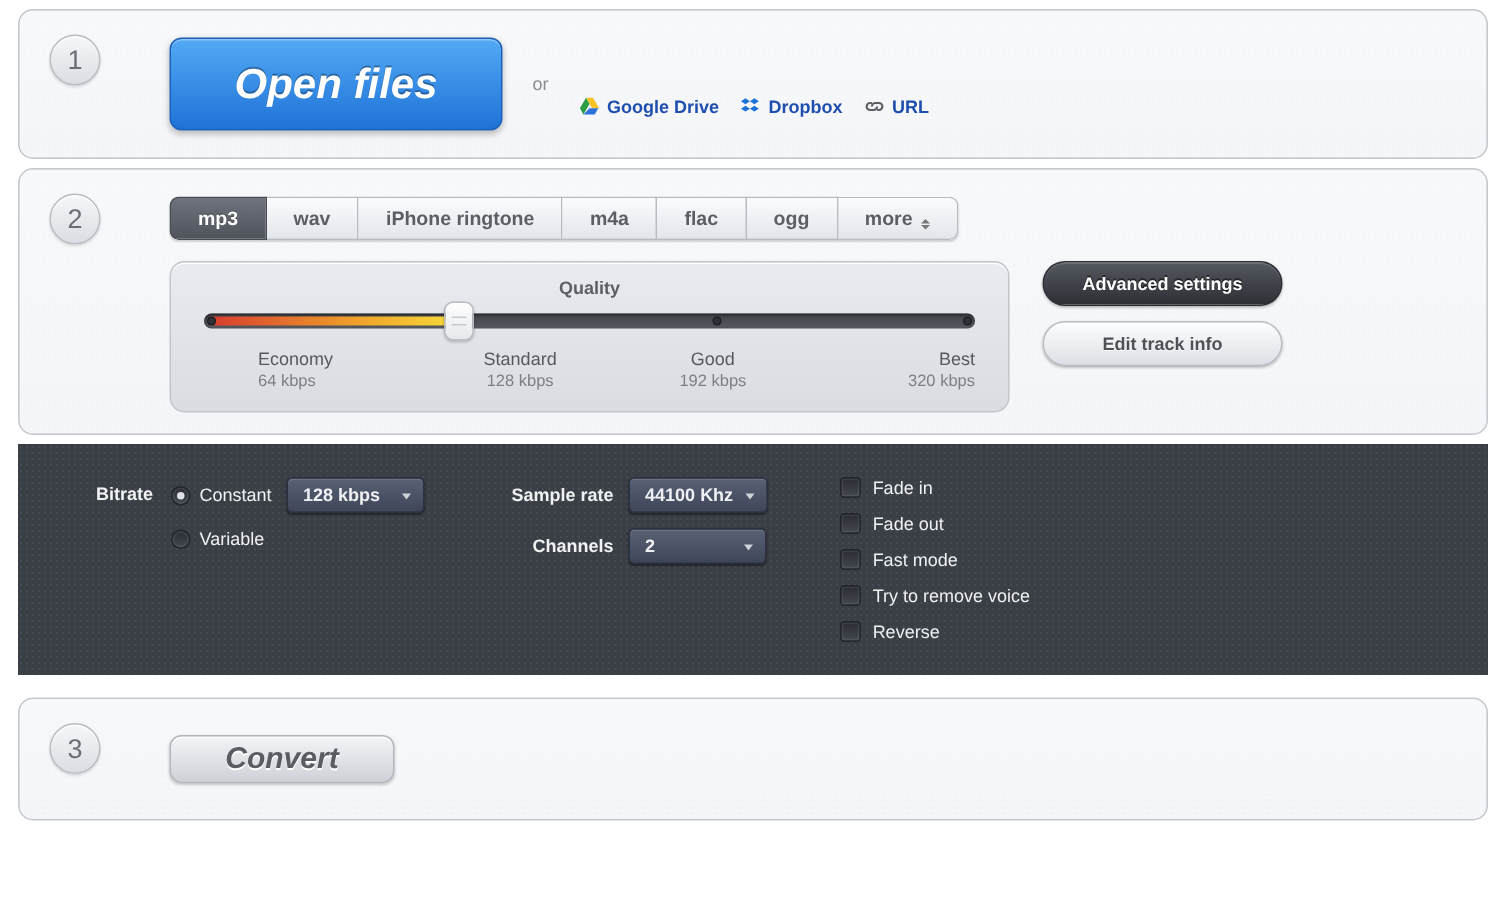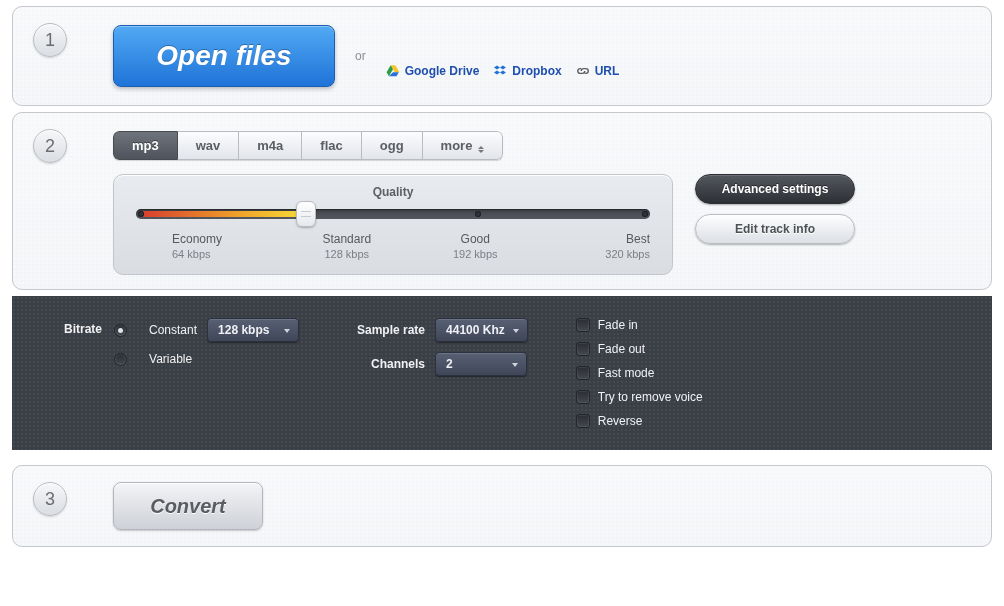--- a/index.html
+++ b/index.html
@@ -135,21 +135,21 @@
   background: #3a3e45;
   background-image: radial-gradient(#454951 1px, #3a3e45 1px);
   background-size: 4px 4px;
   border-radius: 0;
   padding: 22px 40px 22px 52px;
   display:flex; gap:48px; color:#f0f1f3; font-size:12px;
 }
 .col { display:flex; gap:12px; align-items:flex-start; }
 .lbl { font-weight:700; padding-top:4px; white-space:nowrap; }
 .stack { display:flex; flex-direction:column; gap:10px; }
-.radio-row { display:flex; align-items:center; gap:22px; cursor:pointer; }
+.radio-row { display:flex; align-items:center; gap:6px; cursor:pointer; }
 .radio {
   width:13px;height:13px;border-radius:50%;
   background: linear-gradient(#2a2d33,#44484f);
   border:1px solid #22252a;
   box-shadow: inset 0 0 0 1px rgba(255,255,255,.1);
   display:flex;align-items:center;justify-content:center;
 }
 .radio.checked::after{content:"";width:5px;height:5px;border-radius:50%;background:#dfe2e7}
 .select {
   height:24px; min-width:92px; padding:0 22px 0 10px;
@@ -171,21 +171,21 @@
 .check{
   width:14px;height:14px;border-radius:3px;
   background:linear-gradient(#2a2d33,#44484f);
   border:1px solid #22252a;
   box-shadow: inset 0 0 0 1px rgba(255,255,255,.08);
 }
 
 
 #step3 { height: 82px; display:flex; align-items:center; padding-left:100px; }
 .convert-btn{
-  width: 150px; height: 48px;
+  width: 150px; height: 32px;
   background:linear-gradient(#f3f4f7,#ced1d7);
   border:1px solid #b2b5bb;
   border-radius:8px;
   box-shadow: inset 0 1px 0 #fff, 0 1px 2px rgba(0,0,0,.2);
   color:#595c61; font-size:20px; font-weight:700; font-style:italic;
   display:flex;align-items:center;justify-content:center;
   text-shadow:0 1px 0 #fff;
   cursor:pointer;
 }
 </style>
@@ -219,20 +219,21 @@
     </span>
   </div>
 </div>
 
 <div class="panel dotted" id="step2">
   <div class="step-badge">2</div>
 
   <div class="format-bar">
     <div class="fmt active">mp3</div>
     <div class="fmt">wav</div>
+    <div class="fmt">iPhone ringtone</div>
     <div class="fmt">m4a</div>
     <div class="fmt">flac</div>
     <div class="fmt">ogg</div>
     <div class="fmt">
       <span>more</span>
       <span class="more-caret">
           <span class="up"></span>
           <span class="dn"></span>
         </span>
     </div>

